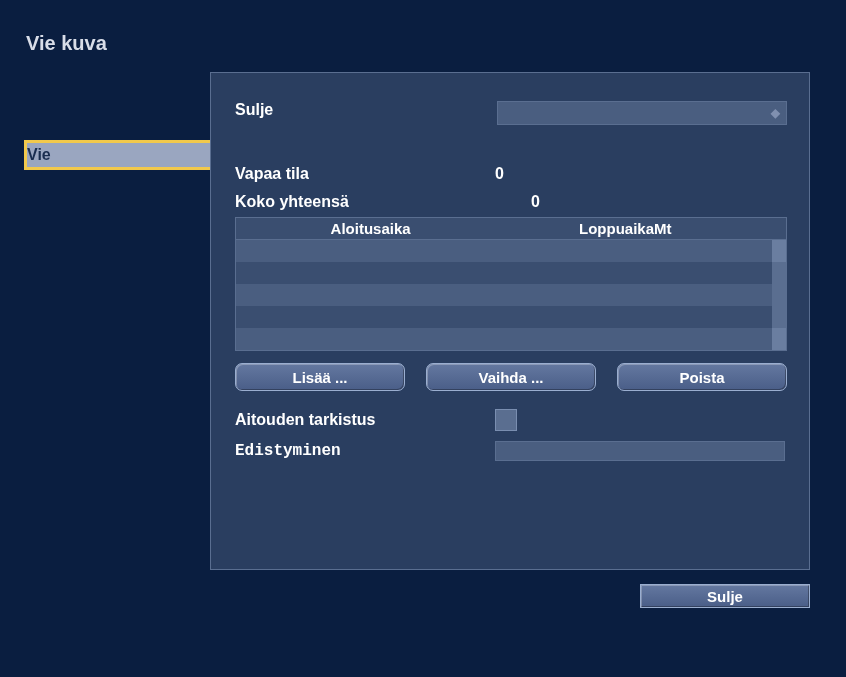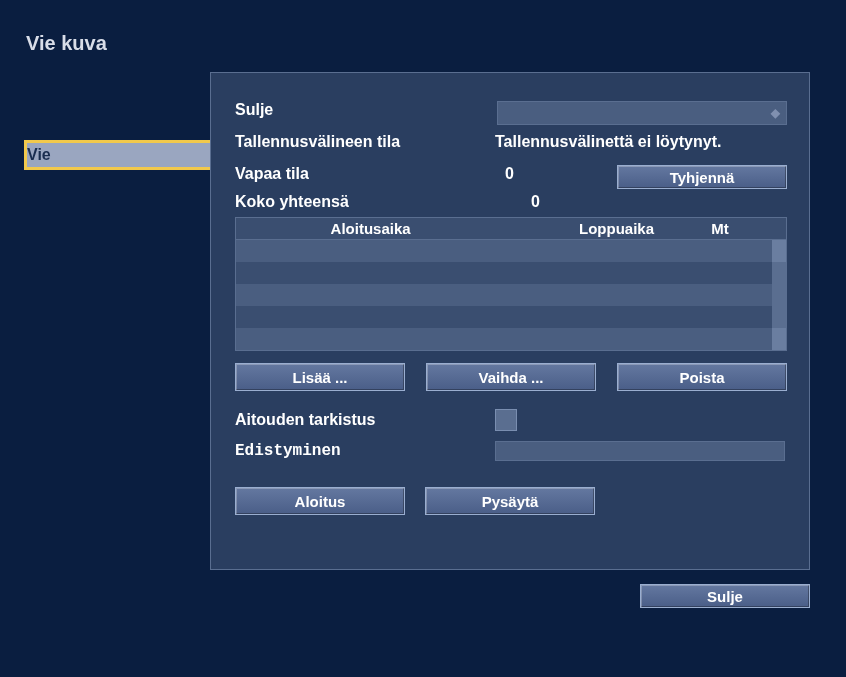--- a/index.html
+++ b/index.html
@@ -103,21 +103,21 @@
       display: flex;
       height: 22px;
       background: #3a4e70;
       border-bottom: 1px solid #5a6e90;
       align-items: center;
       font-size: 15px;
       padding-left: 37px;
     }
     .th1 { width: 210px; text-align: center; }
     .th2 { width: 200px; text-align: right; }
-    .th3 { width: 142px; text-align: center; }
+    .th3 { width: 142px; }
     .table-body { }
     .table-row {
       height: 22px;
       display: flex;
     }
     .table-row.odd { background: #4a5e80; }
     .table-row.even { background: #3a4e70; }
     .scroll-track {
       position: absolute;
       right: 0;
@@ -129,21 +129,21 @@
     .scroll-top { position: absolute; top: 0; width: 14px; height: 22px; background: #6a7ea0; }
     .scroll-bottom { position: absolute; bottom: 0; width: 14px; height: 22px; background: #6a7ea0; }
     .btn-row {
       position: absolute;
       top: 290px;
       left: 24px;
       width: 552px;
       display: flex;
       justify-content: space-between;
     }
-    .btn-row .btn { width: 170px; height: 28px; }
+    .btn-row .btn { width: 170px; height: 28px; border-radius: 7px; }
     .checkbox {
       width: 22px;
       height: 22px;
       background: #5a6e90;
       border: 1px solid #7a8eb0;
       cursor: pointer;
     }
     .progress {
       width: 290px;
       height: 20px;
@@ -176,30 +176,25 @@
 
 <div class="panel">
 
   <div class="field-row" style="top:28px;">
     <div class="field-label">Sulje</div>
   </div>
   <div class="dropdown">
     <span class="dropdown-arrow">◆</span>
   </div>
 
-  <div class="field-row" style="top:60px;">
-    <div class="field-label">Tallennusvälineen tila</div>
-    <div class="field-value">Tallennusvälinettä ei löytynyt.</div>
-  </div>
-
-  <div class="field-row" style="top:92px;gap:10px;">
+
+  <div class="field-row" style="top:92px;">
     <div class="field-label">Vapaa tila</div>
     <div class="field-value">0</div>
   </div>
-  <div class="btn btn-clear">Tyhjennä</div>
 
   <div class="field-row" style="top:120px;gap:36px;">
     <div class="field-label">Koko yhteensä</div>
     <div class="field-value">0</div>
   </div>
 
   <div class="table-container">
     <div class="table-header">
       <div class="th1">Aloitusaika</div>
       <div class="th2">Loppuaika</div>
@@ -227,20 +222,16 @@
   <div class="field-row" style="top:336px;">
     <div class="field-label">Aitouden tarkistus</div>
     <div class="checkbox"></div>
   </div>
 
   <div class="field-row" style="top:368px;font-family:Liberation Mono, monospace;">
     <div class="field-label">Edistyminen</div>
     <div class="progress"></div>
   </div>
 
-  <div class="btn-row2">
-    <div class="btn">Aloitus</div>
-    <div class="btn">Pysäytä</div>
-  </div>
 
 </div>
 
 <div class="btn btn-close">Sulje</div>
 
 </body></html>

